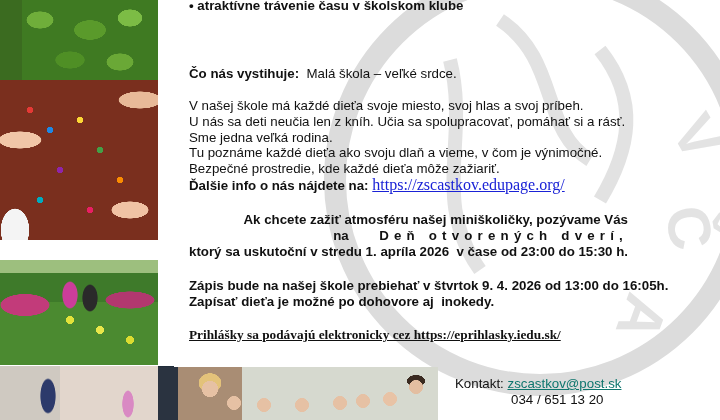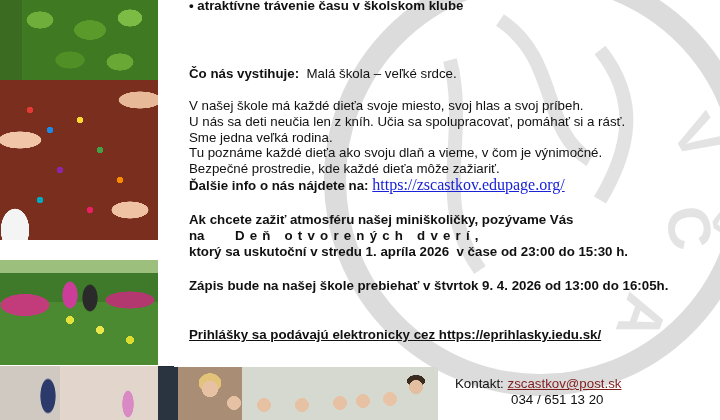--- a/index.html
+++ b/index.html
@@ -61,21 +61,21 @@
         radial-gradient(circle 7px at 182px 36px, #e6c1a4 0 99%, transparent),
         radial-gradient(circle 7px at 144px 38px, #e6c1a4 0 99%, transparent),
         radial-gradient(circle 7px at 106px 38px, #e6c1a4 0 99%, transparent),
         radial-gradient(circle 7px at 76px 36px, #e6c1a4 0 99%, transparent),
         linear-gradient(90deg, #2a3340 0 7%, #a98d74 7% 30%, #d6d9cf 30% 100%); }
 
     
     .text { position: absolute; left: 189px; font-size: 13.3px; line-height: 15.8px; white-space: pre; }
     .b { font-weight: bold; }
     .link { color: #1a22d6; text-decoration: underline; font-family: "Liberation Serif", serif; font-size: 16px; }
-    .email { color: #7f1d1d; text-decoration: underline; }
+    .email { color: #0f766e; text-decoration: underline; }
     ul.bullets { position: absolute; left: 189px; top: -2px; list-style: none; font-weight: bold; font-size: 13.3px; line-height: 16.5px; }
     ul.bullets li { white-space: pre; }
     ul.bullets li::before { content: "• "; font-weight: bold; }
     .spaced { letter-spacing: 5.2px; padding-left: 23px; }
     .u { text-decoration: underline; }
     .contact { position: absolute; left: 455px; top: 376px; font-size: 13.3px; line-height: 16px; white-space: pre; }
   </style>
 </head>
 <body>
 
@@ -103,19 +103,19 @@
 <div class="photo ph-class"></div>
 
 <ul class="bullets">
   <li>atraktívne trávenie času v školskom klube</li>
 </ul>
 
 <div class="text" style="top:66px;"><span class="b">Čo nás vystihuje:</span><span>  Malá škola – veľké srdce.</span></div>
 
 <div class="text" style="top:98px;"><div>V našej škole má každé dieťa svoje miesto, svoj hlas a svoj príbeh.</div><div>U nás sa deti neučia len z kníh. Učia sa spolupracovať, pomáhať si a rásť.</div><div>Sme jedna veľká rodina.</div><div>Tu poznáme každé dieťa ako svoju dlaň a vieme, v čom je výnimočné.</div><div>Bezpečné prostredie, kde každé dieťa môže zažiariť.</div><div><span class="b">Ďalšie info o nás nájdete na:</span> <a class="link">https://zscastkov.edupage.org/</a></div></div>
 
-<div class="text b" style="top:212px;"><div>Ak chcete zažiť atmosféru našej miniškoličky, pozývame Vás</div><div><span>na  </span><span class="spaced">Deň otvorených dverí,</span></div><div>ktorý sa uskutoční v stredu 1. apríla 2026  v čase od 23:00 do 15:30 h.</div></div>
+<div class="text b" style="top:212px;text-align:right;"><div>Ak chcete zažiť atmosféru našej miniškoličky, pozývame Vás</div><div><span>na  </span><span class="spaced">Deň otvorených dverí,</span></div><div>ktorý sa uskutoční v stredu 1. apríla 2026  v čase od 23:00 do 15:30 h.</div></div>
 
-<div class="text b" style="top:278px;"><div>Zápis bude na našej škole prebiehať v štvrtok 9. 4. 2026 od 13:00 do 16:05h.</div></div>
+<div class="text b" style="top:278px;"><div>Zápis bude na našej škole prebiehať v štvrtok 9. 4. 2026 od 13:00 do 16:05h.</div><div>Zapísať dieťa je možné po dohovore aj  inokedy.</div></div>
 
-<div class="text b u" style="top:327px;">Prihlášky sa podávajú elektronicky cez https://eprihlasky.iedu.sk/</div>
+<div class="text b u" style="top:327px;font-family:Liberation Serif, serif;">Prihlášky sa podávajú elektronicky cez https://eprihlasky.iedu.sk/</div>
 
 <div class="contact"><div><span>Kontakt: </span><a class="email">zscastkov@post.sk</a></div><div style="padding-left:56px;">034 / 651 13 20</div></div>
 
 </body></html>

